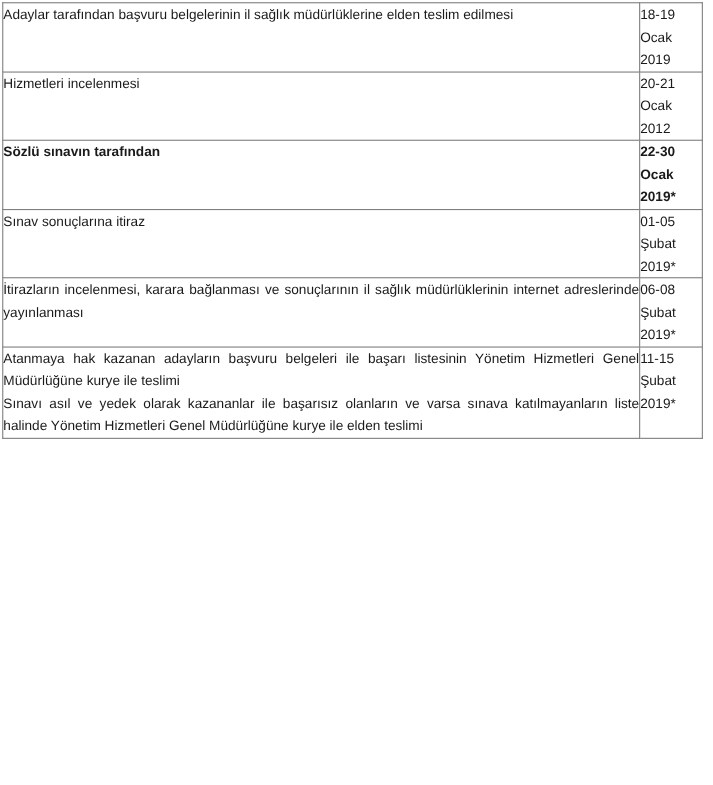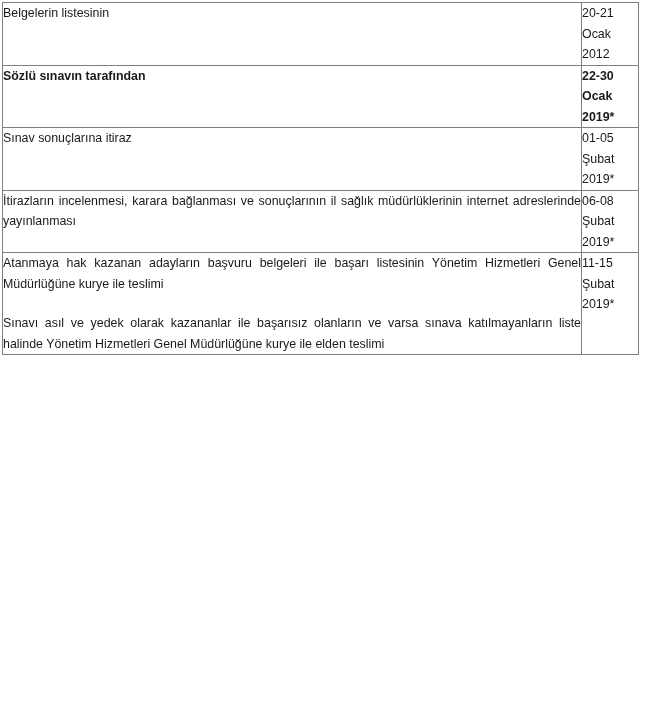--- a/index.html
+++ b/index.html
@@ -43,32 +43,40 @@
   }
   .task-text.justified, .date-text.justified {
     text-align: justify;
     text-align-last: justify;
   }
   .task-text.justify-block {
     text-align: justify;
     text-align-last: left;
   }
   .bold { font-weight: bold; }
-  .para-gap { margin-top: 19px; }
+  .para-gap { }
   .date-text { white-space: normal; }
 </style>
 </head>
 <body>
 
 <table id="schedule-table">
   <tbody>
+    <tr>
+      <td class="task-cell">
+        <p class="task-text">Adaylar tarafından başvuru belgelerinin il sağlık müdürlüklerine elden teslim edilmesi</p>
+      </td>
+      <td class="date-cell">
+        <p class="date-text">18-19 Ocak 2019</p>
+      </td>
+    </tr>
 
     <tr>
       <td class="task-cell">
-        <p class="task-text">Belgelerin listesinin</p>
+        <p class="task-text">Hizmetleri incelenmesi</p>
       </td>
       <td class="date-cell">
         <p class="date-text">20-21 Ocak 2012</p>
       </td>
     </tr>
 
 
     <tr>
       <td class="task-cell">
         <p class="task-text bold">Sözlü sınavın tarafından</p>

